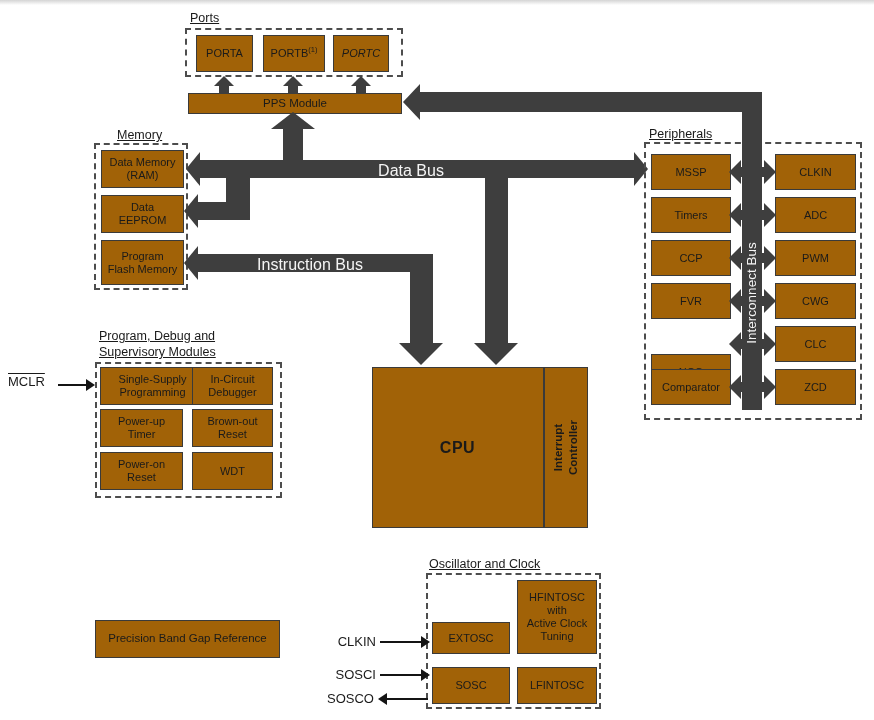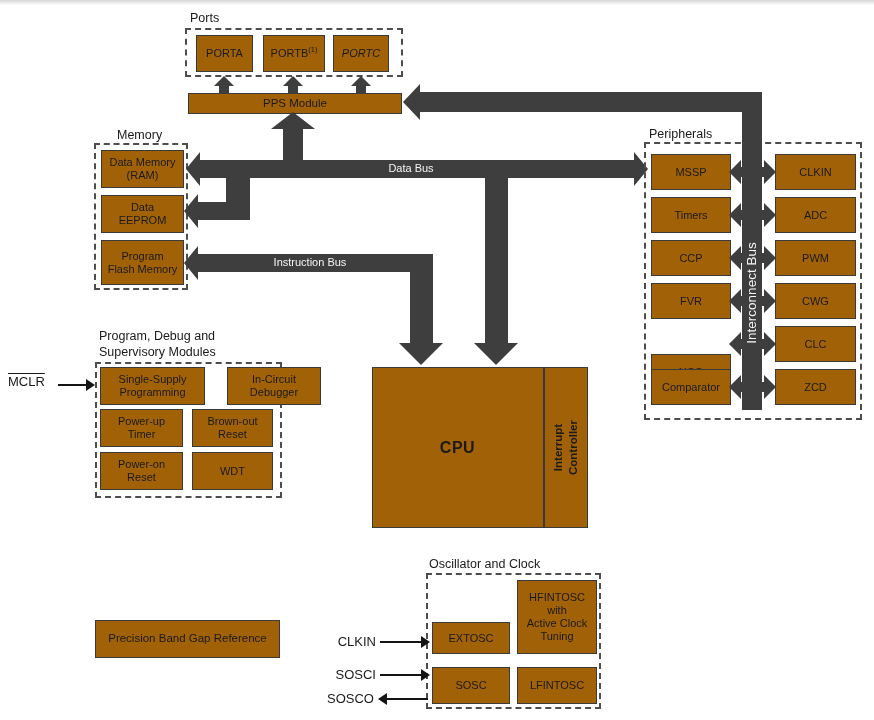--- a/index.html
+++ b/index.html
@@ -6,22 +6,22 @@
   #stage{position:relative;width:874px;height:720px;background:#fff;overflow:hidden;
          font-family:"Liberation Sans",sans-serif;color:#1a1a1a;}
   .topshadow{position:absolute;left:0;top:0;width:874px;height:5px;
              background:linear-gradient(#d4d4d4,#ffffff);}
   .box{position:absolute;background:#a16207;border:1.5px solid var(--box_border,#3a3a3a);
        display:flex;align-items:center;justify-content:center;text-align:center;
        font-size:11px;line-height:1.18;white-space:pre-line;box-sizing:border-box;}
   .dash{position:absolute;border:2px dashed #4d4d4d;box-sizing:border-box;background:transparent;}
   .bus{position:absolute;background:var(--bus,#3e3e3e);}
   .tri{position:absolute;width:0;height:0;}
-  .title{position:absolute;font-size:12.5px;line-height:1.3;white-space:pre-line;}
-  .wlabel{position:absolute;color:var(--bus_text,#f5f5f5);font-size:11px;text-align:center;line-height:1;}
+  .title{position:absolute;font-size:12.5px;line-height:1.3;white-space:pre-line;text-decoration:underline;}
+  .wlabel{position:absolute;color:var(--bus_text,#f5f5f5);font-size:16px;text-align:center;line-height:1;}
   .thin{position:absolute;height:1.5px;background:#141414;}
   .pin{position:absolute;font-size:13px;text-align:right;line-height:1;}
   .rot{transform:rotate(-90deg);}
   .center{display:flex;align-items:center;justify-content:center;text-align:center;}
   .mclr{text-decoration:overline;}
   .cpu-label{font-size:16px;font-weight:bold;letter-spacing:.5px;}
   .intc{font-weight:bold;font-size:11.5px;line-height:1.25;white-space:pre-line;}
   sup{font-size:7.5px;vertical-align:super;line-height:0;}
   .divider{position:absolute;width:1.5px;background:var(--box_border,#3a3a3a);}
 </style>
@@ -136,21 +136,21 @@
   <div class="tri" style="left:729px;top:375px;border-top:12px solid transparent;border-bottom:12px solid transparent;border-right:12px solid var(--bus,#3e3e3e);"></div>
   <div class="tri" style="left:764px;top:375px;border-top:12px solid transparent;border-bottom:12px solid transparent;border-left:12px solid var(--bus,#3e3e3e);"></div>
 
   <div class="wlabel rot center" style="left:682px;top:284px;width:140px;height:18px;font-size:13.5px;">Interconnect Bus</div>
 
   <div class="title" style="left:99px;top:328px;">Program, Debug and
 Supervisory Modules</div>
   <div class="dash" style="left:95px;top:362px;width:187px;height:136px;"></div>
   <div class="box" style="left:100px;top:367px;width:105px;height:38px;"><span>Single-Supply
 Programming</span></div>
-  <div class="box" style="left:192px;top:367px;width:94px;height:38px;margin-left:35px;"><span>In-Circuit
+  <div class="box" style="left:192px;top:367px;width:81px;height:38px;"><span>In-Circuit
 Debugger</span></div>
   <div class="box" style="left:100px;top:409px;width:83px;height:38px;"><span>Power-up
 Timer</span></div>
   <div class="box" style="left:192px;top:409px;width:81px;height:38px;"><span>Brown-out
 Reset</span></div>
   <div class="box" style="left:100px;top:452px;width:83px;height:38px;"><span>Power-on
 Reset</span></div>
   <div class="box" style="left:192px;top:452px;width:81px;height:38px;"><span>WDT</span></div>
 
   <div class="pin mclr" style="left:8px;top:375px;width:48px;text-align:left;">MCLR</div>

